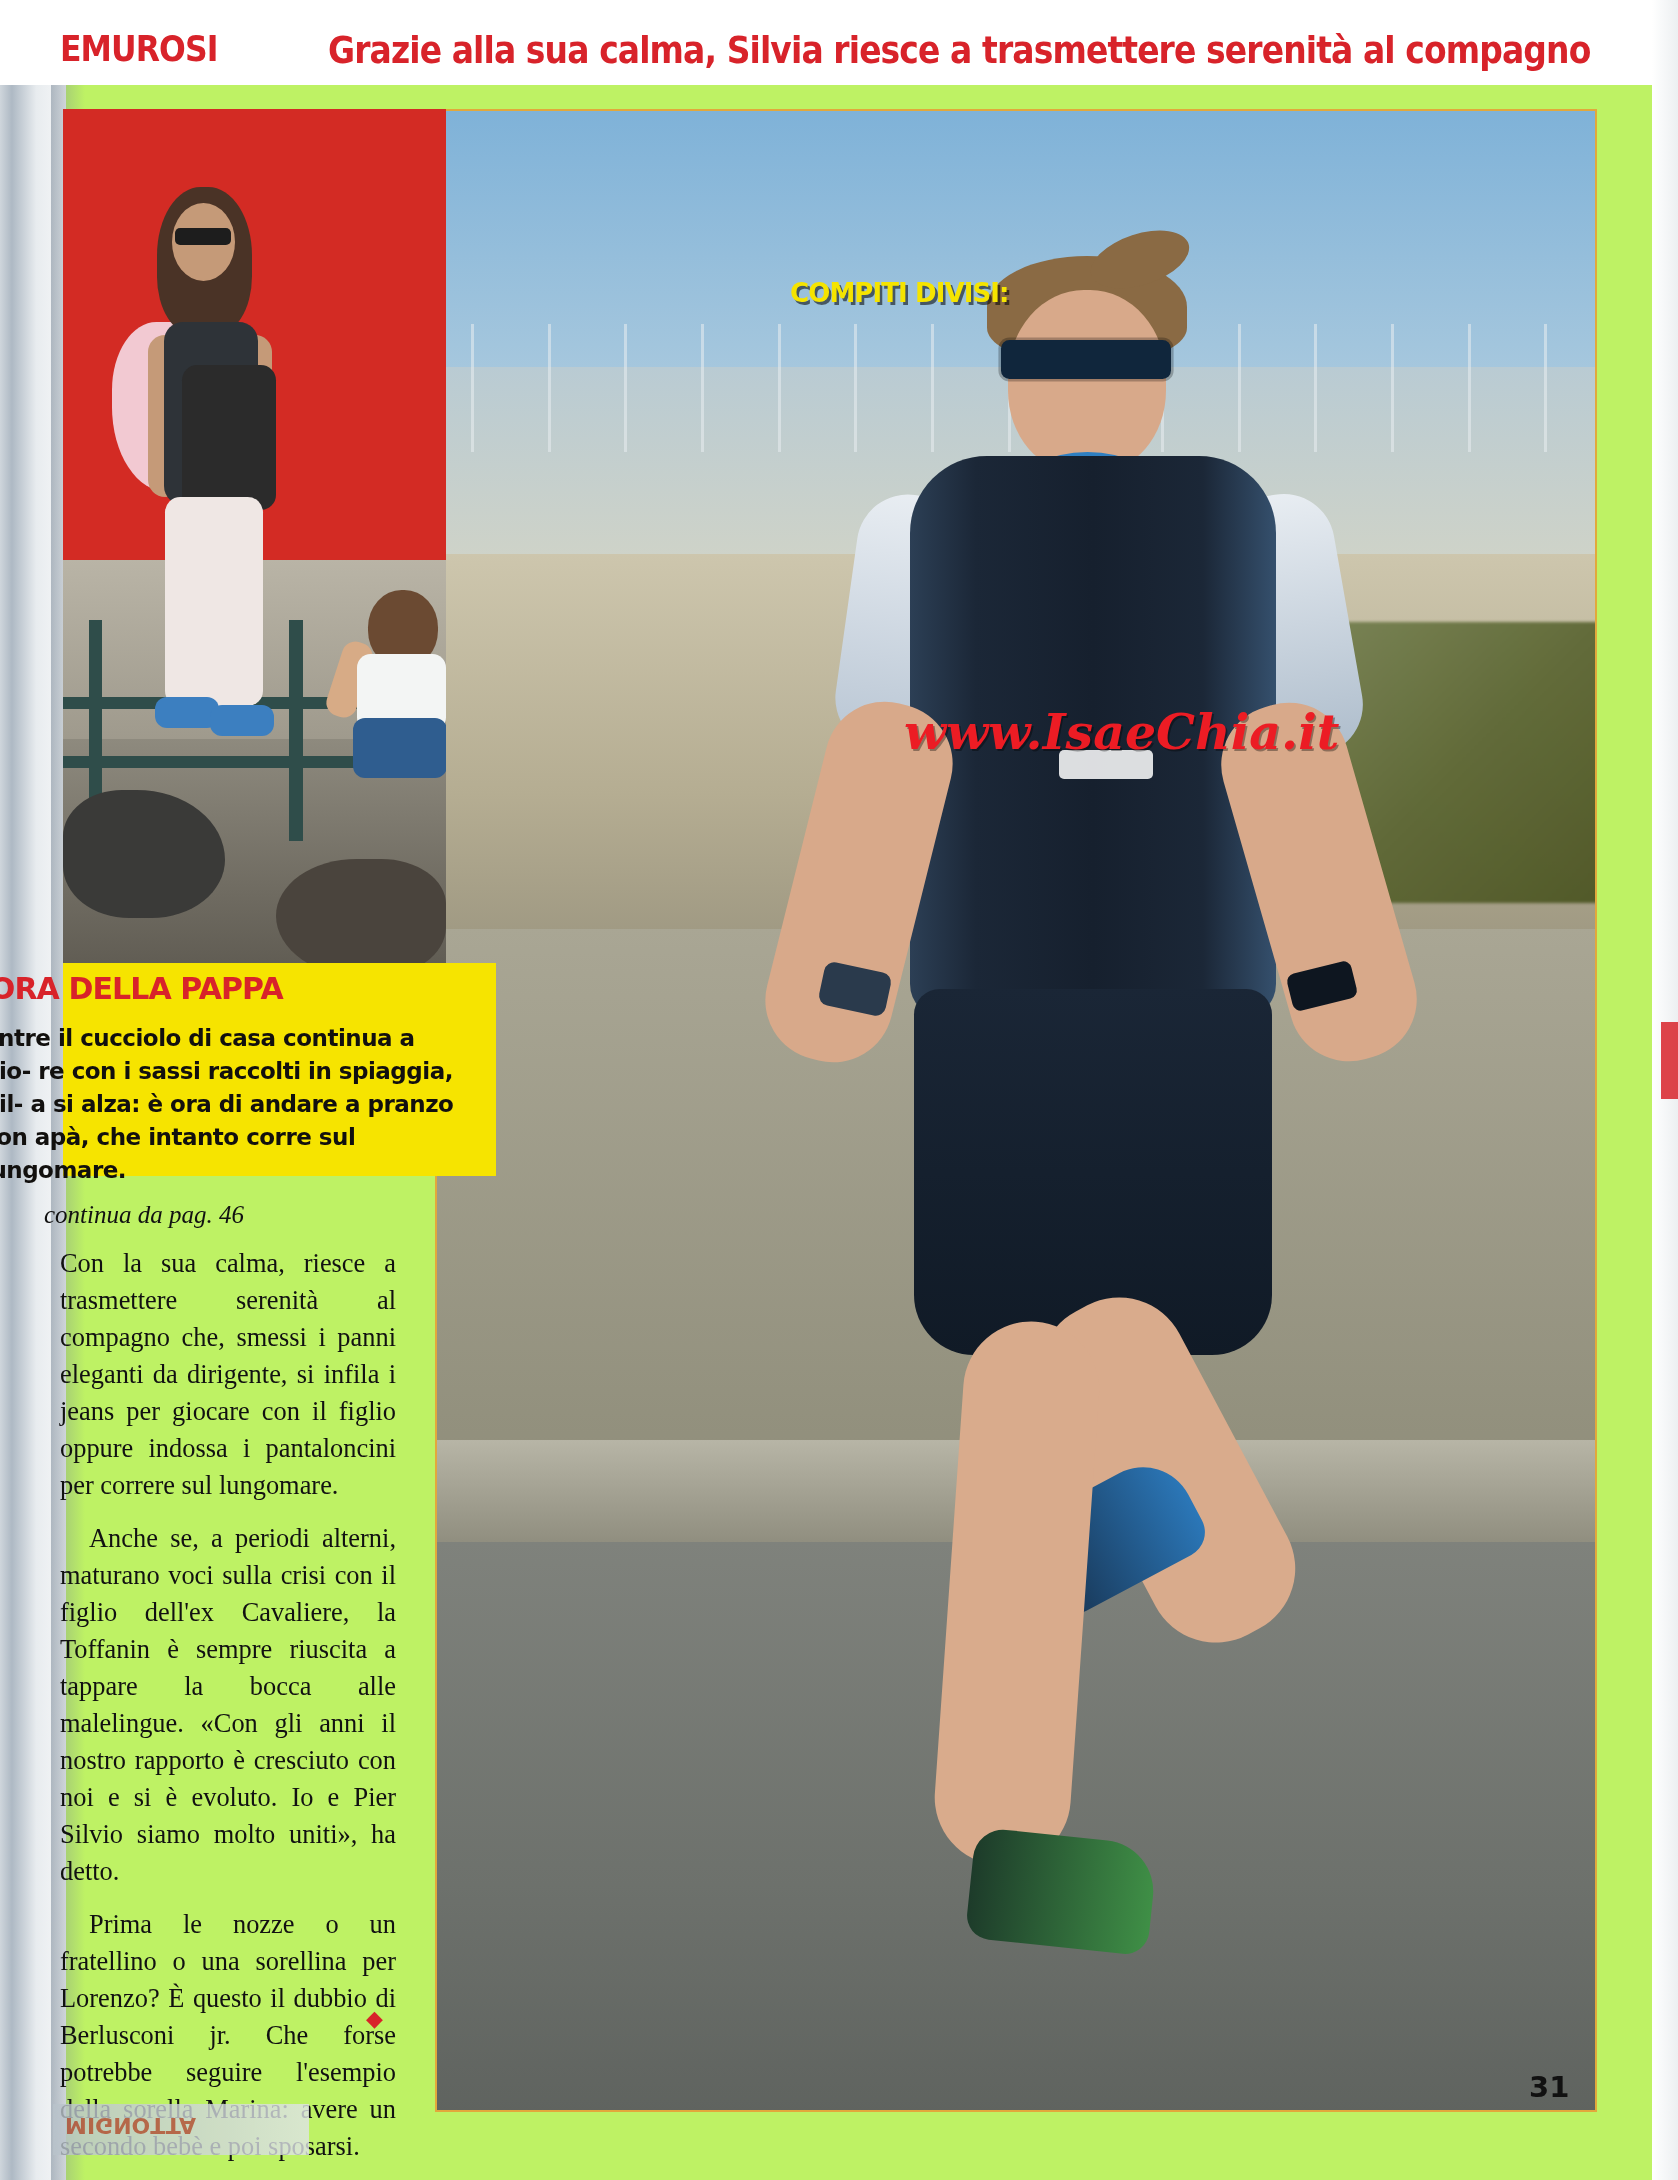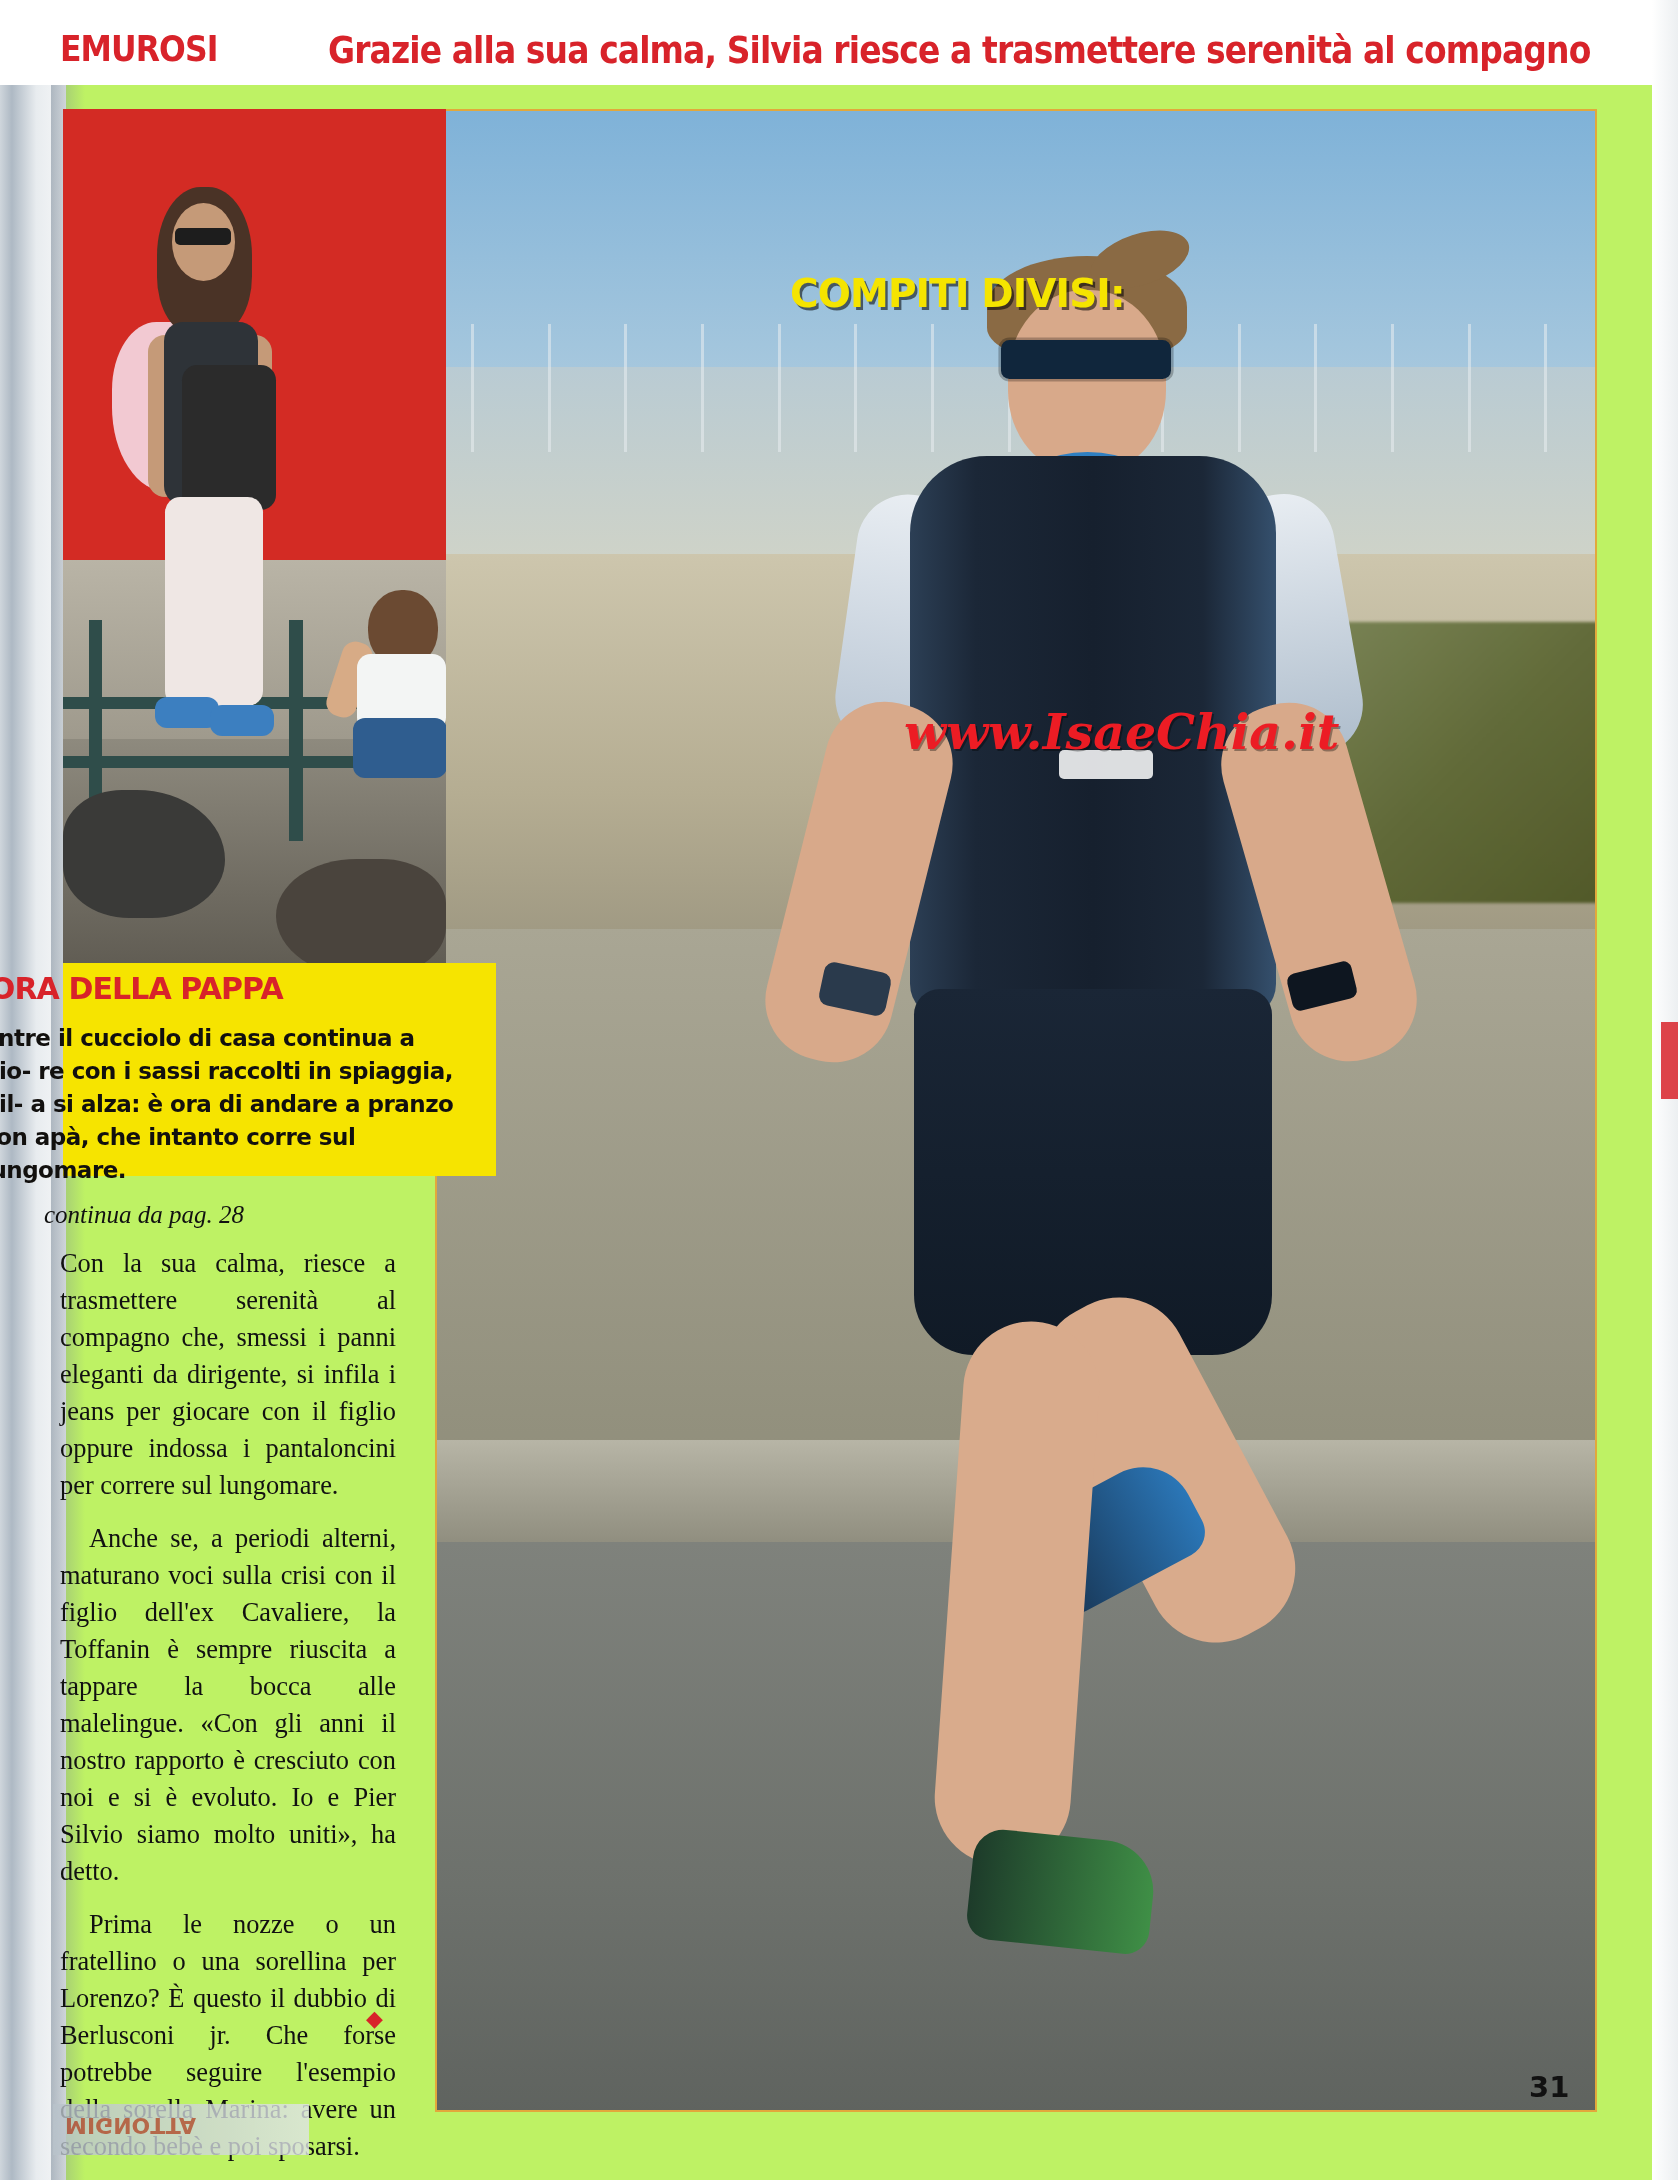--- a/index.html
+++ b/index.html
@@ -186,21 +186,21 @@
     font-family:"DejaVu Sans", sans-serif;
     margin:29px 0 15.3px 0;letter-spacing:-0.9px;
   }
   .enddot{color:#d8232a;font-size:22px;}
 
   
   .overlay-title{
     position:absolute;left:353px;top:158px;width:528px;
   }
   .overlay-title span{
-    display:block;color:#f5e400;font-weight:bold;font-size:39px;line-height:49px;
+    display:block;color:#f5e400;font-weight:bold;font-size:26px;line-height:49px;
     font-family:"DejaVu Sans", sans-serif;letter-spacing:-0.9px;
     text-shadow:2.6px 2.6px 0 rgba(0,0,0,.55);
   }
 
   .pagenum{
     position:absolute;left:1529px;top:2070px;color:#111;font-weight:bold;font-size:29px;
     font-family:"DejaVu Sans", sans-serif;
   }
   .bottom-strip{
     position:absolute;left:53px;top:2104px;width:256px;height:51px;
@@ -314,21 +314,21 @@
 
     <div class="rock"></div>
     <div class="rock2"></div>
   </div>
 
   <div class="yellowbox"></div>
   <div class="yb-title">ORA DELLA PAPPA</div>
   <div class="yb-text">entre il cucciolo di casa continua a gio- re con i sassi raccolti in spiaggia, Sil- a si alza: è ora di andare a pranzo con apà, che intanto corre sul lungomare.</div>
 
   <div class="col">
-    <div class="continua">continua da pag. 28</div>
+    <div class="continua">continua da pag. 46</div>
     <div class="body">
       <p class="first">Con la sua calma, riesce a trasmettere serenità al compagno che, smessi i panni eleganti da dirigente, si infila i jeans per giocare con il figlio oppure indossa i pantaloncini per correre sul lungomare.</p>
       <p>Anche se, a periodi alterni, maturano voci sulla crisi con il figlio dell'ex Cavaliere, la Toffanin è sempre riuscita a tappare la bocca alle malelingue. «Con gli anni il nostro rapporto è cresciuto con noi e si è evoluto. Io e Pier Silvio siamo molto uniti», ha detto.</p>
       <p>Prima le nozze o un fratellino o una sorellina per Lorenzo? È questo il dubbio di Berlusconi jr. Che forse potrebbe seguire l'esempio della sorella Marina: avere un secondo bebè e poi sposarsi.</p>
     </div>
   </div>
   <div style="position:absolute;left:366px;top:2006px;" class="enddot">◆</div>
 
   <div class="bottom-strip">
     <span>MIGNOTTA</span>

